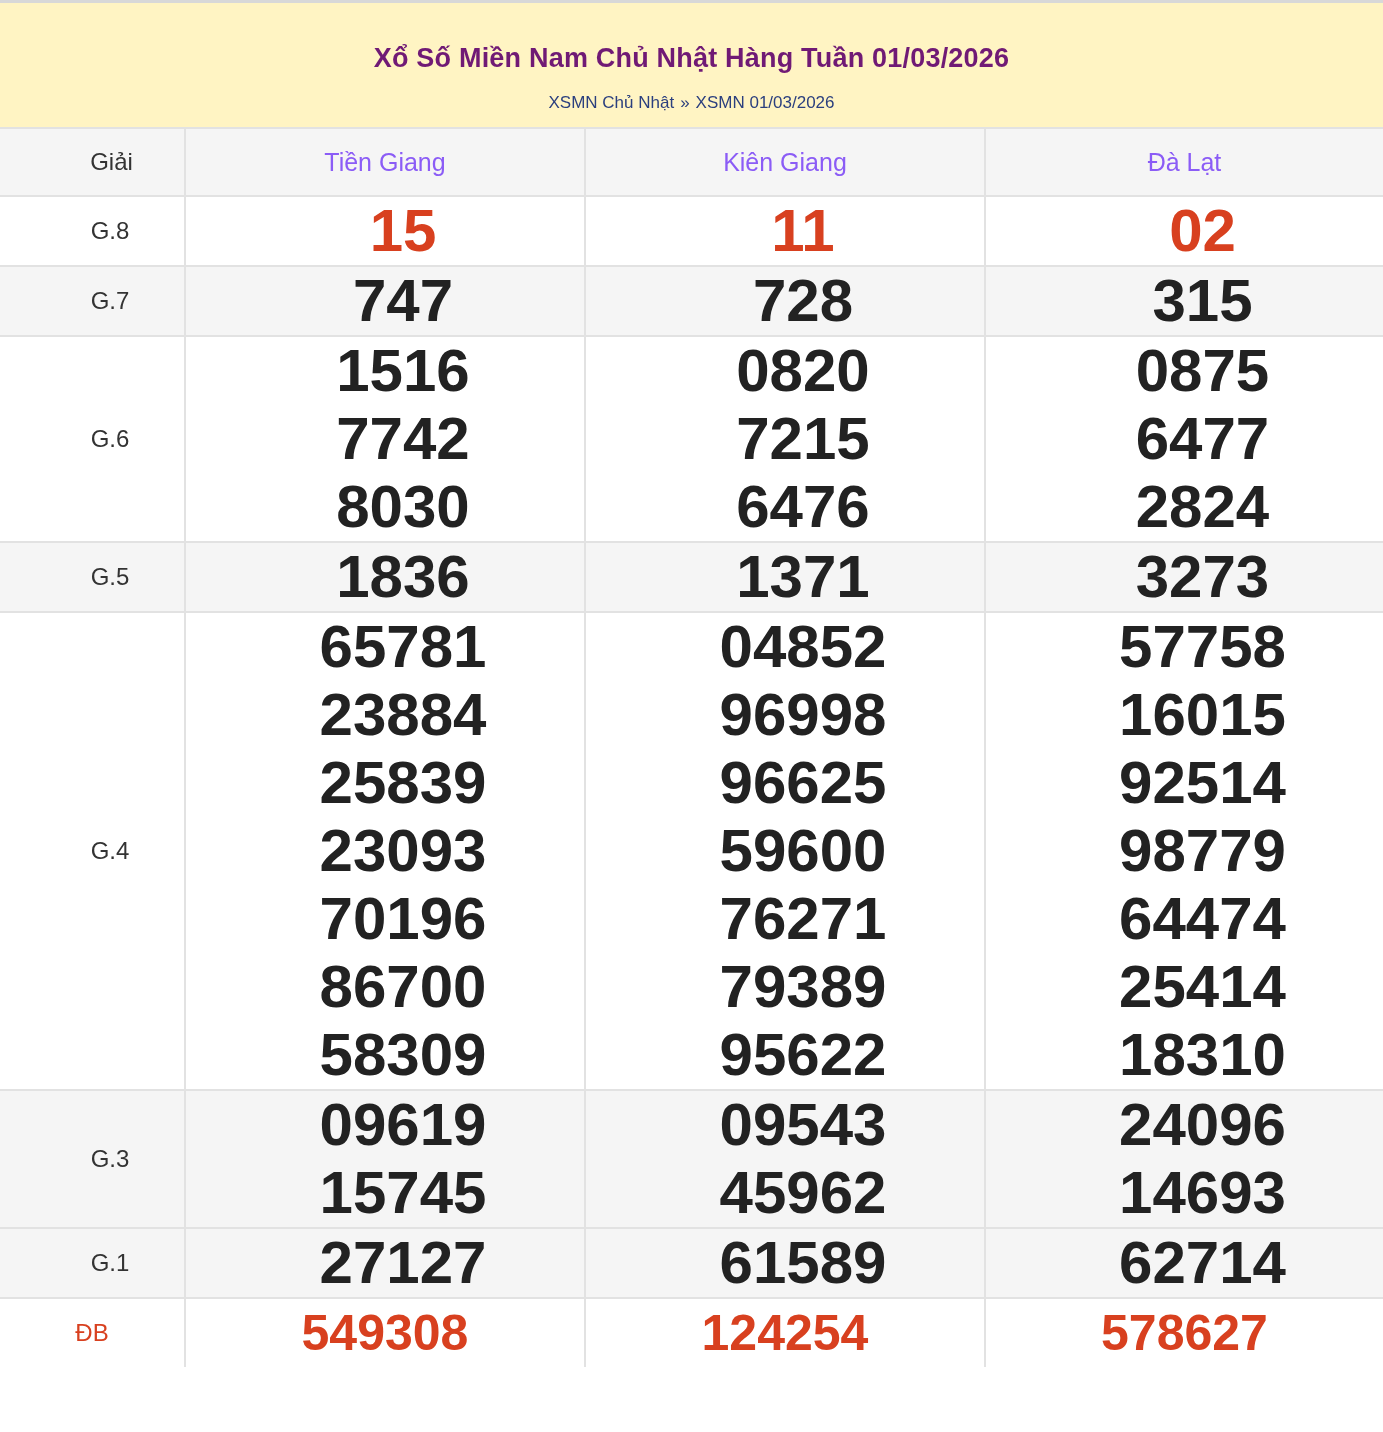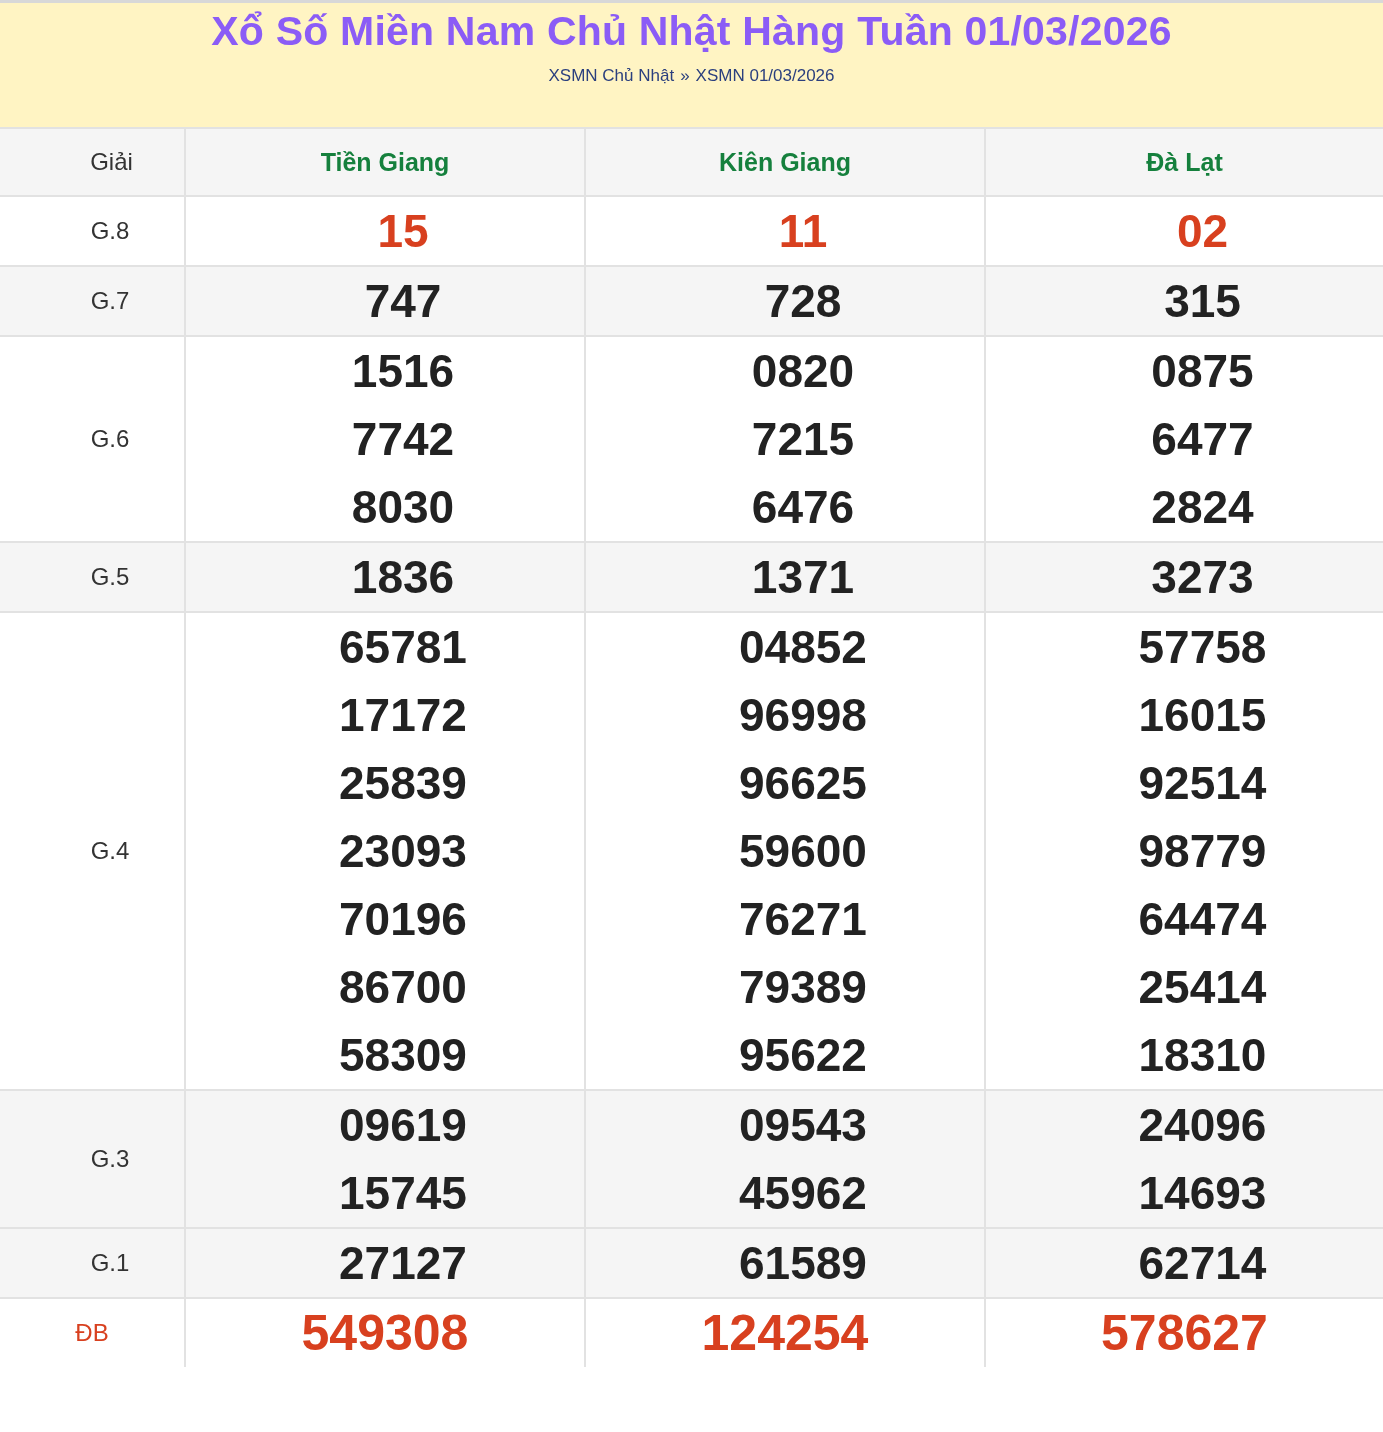--- a/index.html
+++ b/index.html
@@ -6,25 +6,25 @@
   body { width: 1383px; height: 1432px; overflow: hidden; font-family: "Liberation Sans", sans-serif; }
   .header {
     height: 124px;
     background: #fff4c3;
     border-top: 3px solid #d8d8d8;
     text-align: center;
     box-sizing: content-box;
   }
   .title {
     margin: 0;
-    padding-top: 8px;
-    font-size: 41px;
+    padding-top: 35px;
+    font-size: 27px;
     line-height: 40px;
     font-weight: bold;
-    color: #8b5cf6;
+    color: #701a75;
     letter-spacing: 0.2px;
   }
   .subtitle {
     margin-top: 10px;
     font-size: 17px;
     line-height: 30px;
     color: #2b3f7e;
   }
   .subtitle a { color: #2b3f7e; text-decoration: none; }
   .subtitle .sep { margin: 0 6px; }
@@ -42,38 +42,38 @@
     text-align: center;
     vertical-align: middle;
     padding: 0;
   }
   tr > :first-child { border-left: none; }
   tr > :last-child { border-right: none; }
   thead th {
     height: 66px;
     background: #f5f5f5;
     font-size: 25px;
-    font-weight: bold;
-    color: #15803d;
+    font-weight: normal;
+    color: #8b5cf6;
   }
   thead th.giai {
     font-weight: normal;
     color: #333333;
     font-size: 24px;
     padding-left: 39px;
   }
   tr.alt td { background: #f5f5f5; }
   td.label {
     font-size: 24px;
     color: #333333;
   }
   td.label.special { color: #d8401f; }
   .num {
     display: block;
-    font-size: 46px;
+    font-size: 60px;
     font-weight: bold;
     color: #222222;
     line-height: 68px;
     letter-spacing: 0px;
   }
   .num.red { color: #d8401f; }
   .num.big { font-size: 50px; }
   tr.r1 td { height: 66px; padding-left: 36px; }
   tr.db td { height: 63px; border-bottom: none; }
 </style>
@@ -154,21 +154,21 @@
           <span class="num">1371</span>
         </td>
         <td>
           <span class="num">3273</span>
         </td>
       </tr>
       <tr class="r1">
         <td class="label">G.4</td>
         <td>
           <span class="num">65781</span>
-          <span class="num">17172</span>
+          <span class="num">23884</span>
           <span class="num">25839</span>
           <span class="num">23093</span>
           <span class="num">70196</span>
           <span class="num">86700</span>
           <span class="num">58309</span>
         </td>
         <td>
           <span class="num">04852</span>
           <span class="num">96998</span>
           <span class="num">96625</span>

